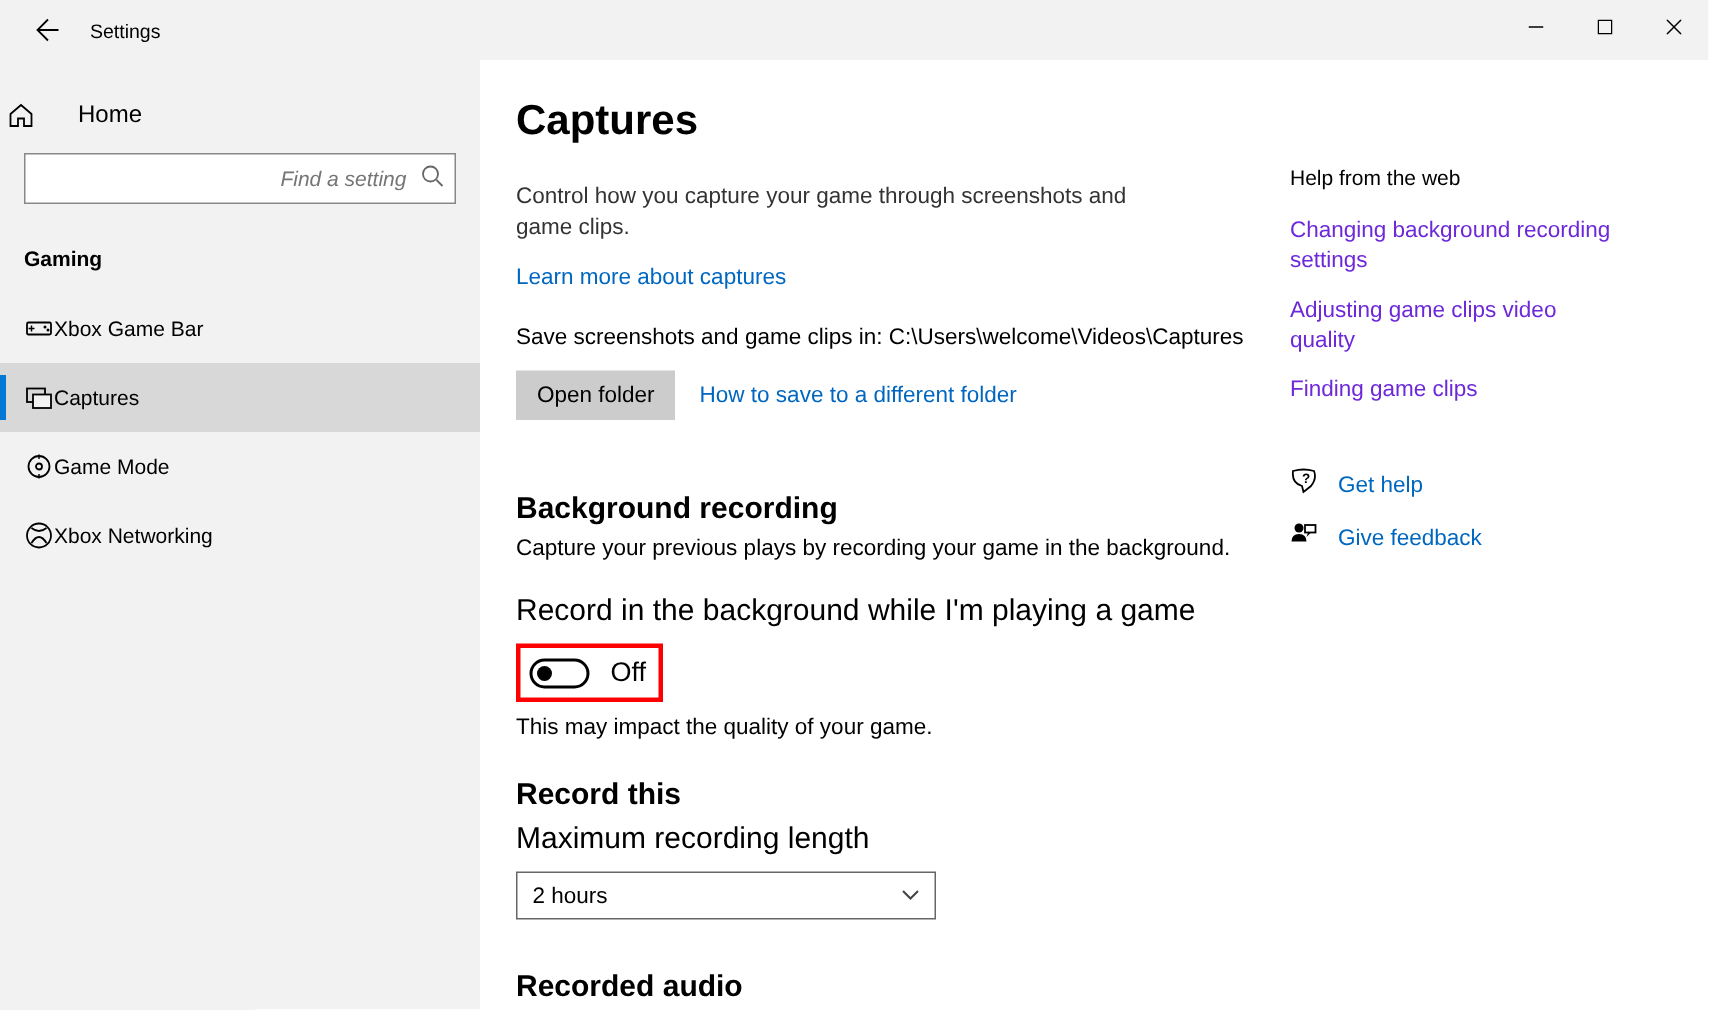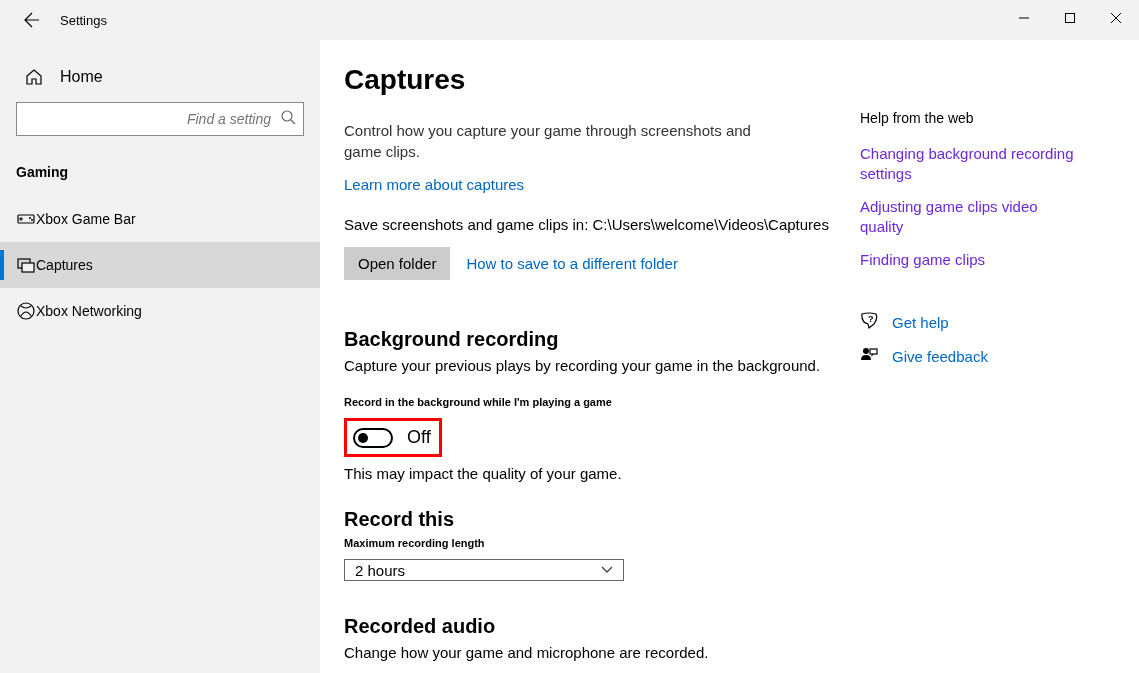--- a/index.html
+++ b/index.html
@@ -7,21 +7,21 @@
 
 .titlebar { height: 40px; display: flex; align-items: center; padding-left: 16px; background: #f2f2f2; }
 .back-btn { width: 32px; height: 32px; display: flex; align-items: center; justify-content: center; cursor: pointer; margin-right: 12px; }
 .title-text { font-size: 13px; color: #000; }
 .window-controls { position: absolute; right: 0; top: 0; display: flex; }
 .win-ctrl { width: 46px; height: 36px; display: flex; align-items: center; justify-content: center; cursor: pointer; }
 
 .container { display: flex; height: calc(100% - 40px); }
 
 .sidebar { width: 320px; background: #f2f2f2; padding-top: 20px; }
-.home-item { display: flex; align-items: flex-end; padding: 8px 24px; cursor: pointer; gap: 16px; margin-bottom: 8px; }
+.home-item { display: flex; align-items: flex-end; padding: 8px 4px; cursor: pointer; gap: 28px; margin-bottom: 8px; }
 .home-item span.icon, .nav-item span.icon { width: 20px; display: flex; align-items: center; justify-content: center; }
 .search-box { margin: 8px 16px 20px 16px; position: relative; }
 .search-input { width: 100%; height: 34px; background: #fff; border: 1px solid #888; padding: 0 32px 0 10px; font-size: 14px; color: #666; font-style: italic; outline: none; text-align: right; }
 .search-icon-wrap { position: absolute; right: 8px; top: 7px; }
 
 .section-header { font-size: 14px; font-weight: 600; padding: 8px 16px 16px 16px; }
 
 .nav-item { display: flex; align-items: center; height: 46px; padding: 0 16px; cursor: pointer; font-size: 14px; position: relative; }
 .nav-item.selected { background: #d8d8d8; }
 .nav-item.selected::before { content: ""; position: absolute; left: 0; top: 8px; bottom: 8px; width: 4px; background: #0078d4; }
@@ -31,29 +31,29 @@
 .page-title { font-size: 28px; font-weight: 600; margin-bottom: 24px; }
 .desc-text { font-size: 15px; color: #333; margin-bottom: 14px; line-height: 1.4; max-width: 440px; }
 .link { color: #0067c0; cursor: pointer; font-size: 15px; text-align: center; }
 .save-path { font-size: 15px; margin-top: 22px; margin-bottom: 14px; }
 .folder-row { display: flex; align-items: center; gap: 16px; margin-bottom: 48px; }
 .open-folder-btn { background: #ccc; border: none; padding: 8px 14px; font-size: 15px; cursor: pointer; }
 
 .sub-heading { font-size: 20px; font-weight: 600; margin-bottom: 6px; }
 .sub-desc { font-size: 15px; margin-bottom: 22px; }
 
-.setting-label { font-size: 11px; margin-bottom: 10px; font-weight: bold; }
+.setting-label { font-size: 20px; margin-bottom: 10px; }
 .toggle-highlight { border: 3px solid #ff0000; display: inline-flex; align-items: center; padding: 6px 8px 6px 6px; gap: 14px; margin-bottom: 8px; }
 .toggle { width: 40px; height: 20px; border: 2px solid #000; border-radius: 10px; position: relative; background: #fff; cursor: pointer; }
 .toggle::after { content: ""; position: absolute; left: 3px; top: 3px; width: 10px; height: 10px; background: #000; border-radius: 50%; }
 .toggle-state { font-size: 18px; text-align: right; }
 .hint-text { font-size: 15px; margin-bottom: 26px; }
 
 .select-wrap { position: relative; width: 280px; margin-top: 8px; margin-bottom: 34px; }
-.select-box { width: 100%; height: 22px; border: 1px solid #666; display: flex; align-items: center; padding: 0 10px; font-size: 15px; cursor: pointer; justify-content: space-between; }
+.select-box { width: 100%; height: 32px; border: 1px solid #666; display: flex; align-items: center; padding: 0 10px; font-size: 15px; cursor: pointer; justify-content: space-between; }
 .chev { pointer-events: none; }
 
 .right-col { flex: 1; padding-top: 46px; padding-left: 6px; }
 .help-header { font-size: 14px; font-weight: 400; margin-bottom: 18px; }
 .help-link { display: block; color: #6d28d9; font-size: 15px; margin-bottom: 14px; cursor: pointer; max-width: 220px; line-height: 1.3; }
 .action-link-row { display: flex; align-items: center; gap: 14px; margin-top: 42px; cursor: pointer; }
 .action-link-row .link { font-size: 15px; }
 </style>
 </head>
 <body>
@@ -117,20 +117,31 @@
       <span>Xbox Game Bar</span>
     </div>
     <div class="nav-item selected">
       <span class="icon">
           <svg width="18" height="16" viewBox="0 0 18 16">
             <rect x="1" y="2" width="12" height="9" stroke="#000" fill="none" stroke-width="1.2"></rect>
             <rect x="5" y="6" width="12" height="9" stroke="#000" fill="#f2f2f2" stroke-width="1.2"></rect>
           </svg>
         </span>
       <span>Captures</span>
+    </div>
+    <div class="nav-item">
+      <span class="icon">
+          <svg width="18" height="18" viewBox="0 0 18 18">
+            <circle cx="9" cy="9" r="7" stroke="#000" fill="none" stroke-width="1.2"></circle>
+            <circle cx="9" cy="9" r="2" stroke="#000" fill="none" stroke-width="1.2"></circle>
+            <line x1="9" y1="1" x2="9" y2="4" stroke="#000"></line>
+            <line x1="9" y1="14" x2="9" y2="17" stroke="#000"></line>
+          </svg>
+        </span>
+      <span>Game Mode</span>
     </div>
     <div class="nav-item">
       <span class="icon">
           <svg width="18" height="18" viewBox="0 0 18 18">
             <circle cx="9" cy="9" r="8" stroke="#000" fill="none" stroke-width="1.2"></circle>
             <path d="M4 4 Q9 8 14 4 M4 14 Q9 6 14 14" stroke="#000" fill="none" stroke-width="1.2"></path>
           </svg>
         </span>
       <span>Xbox Networking</span>
     </div>

